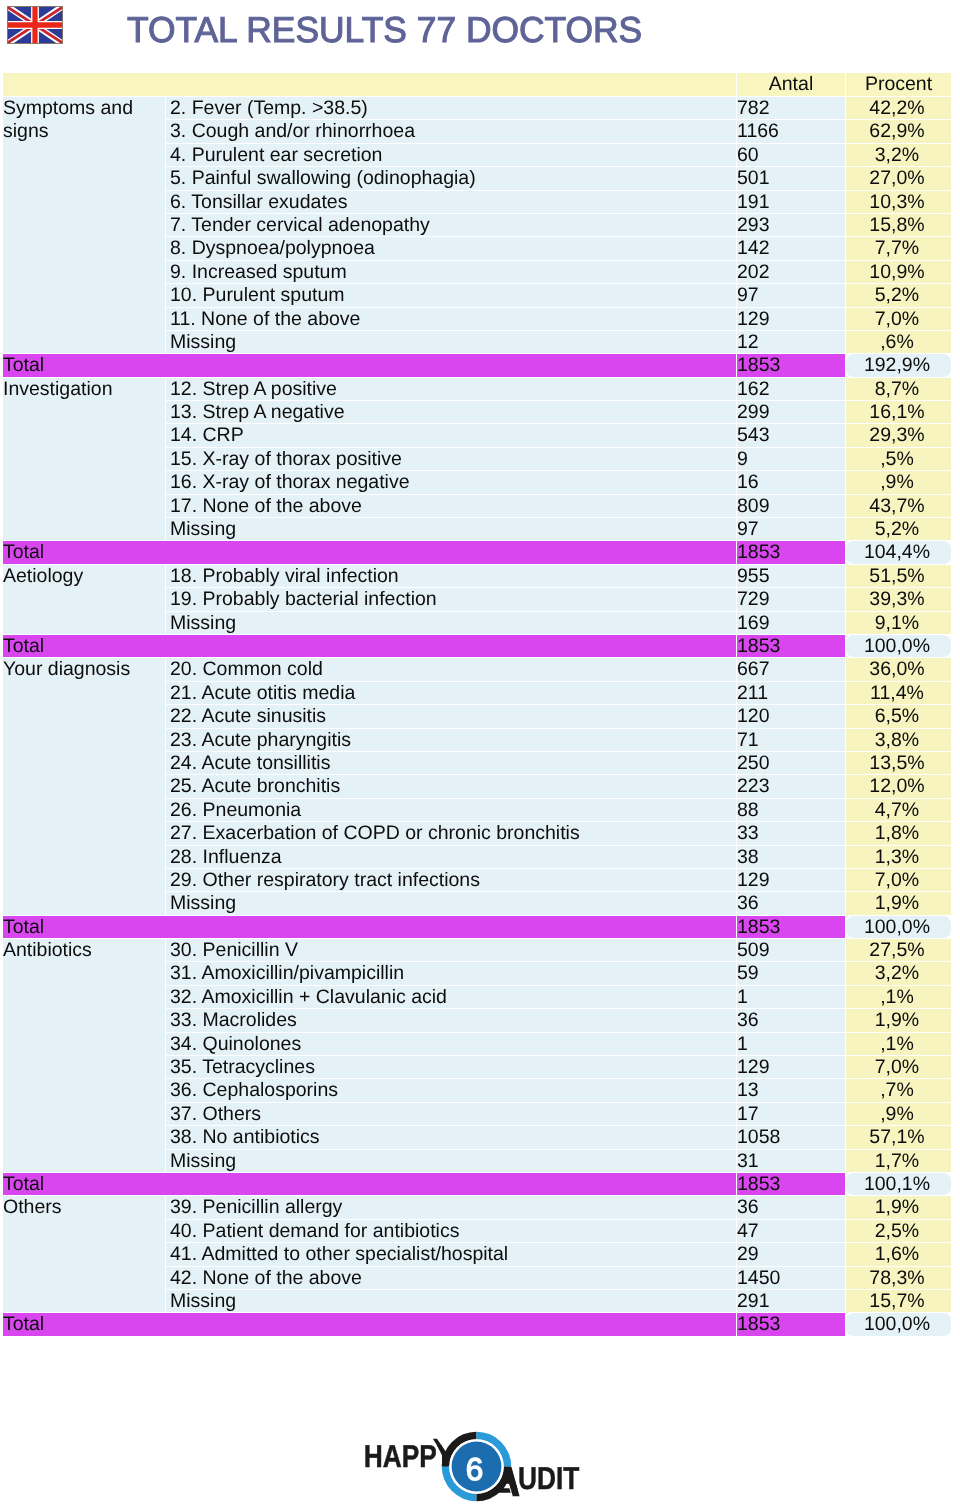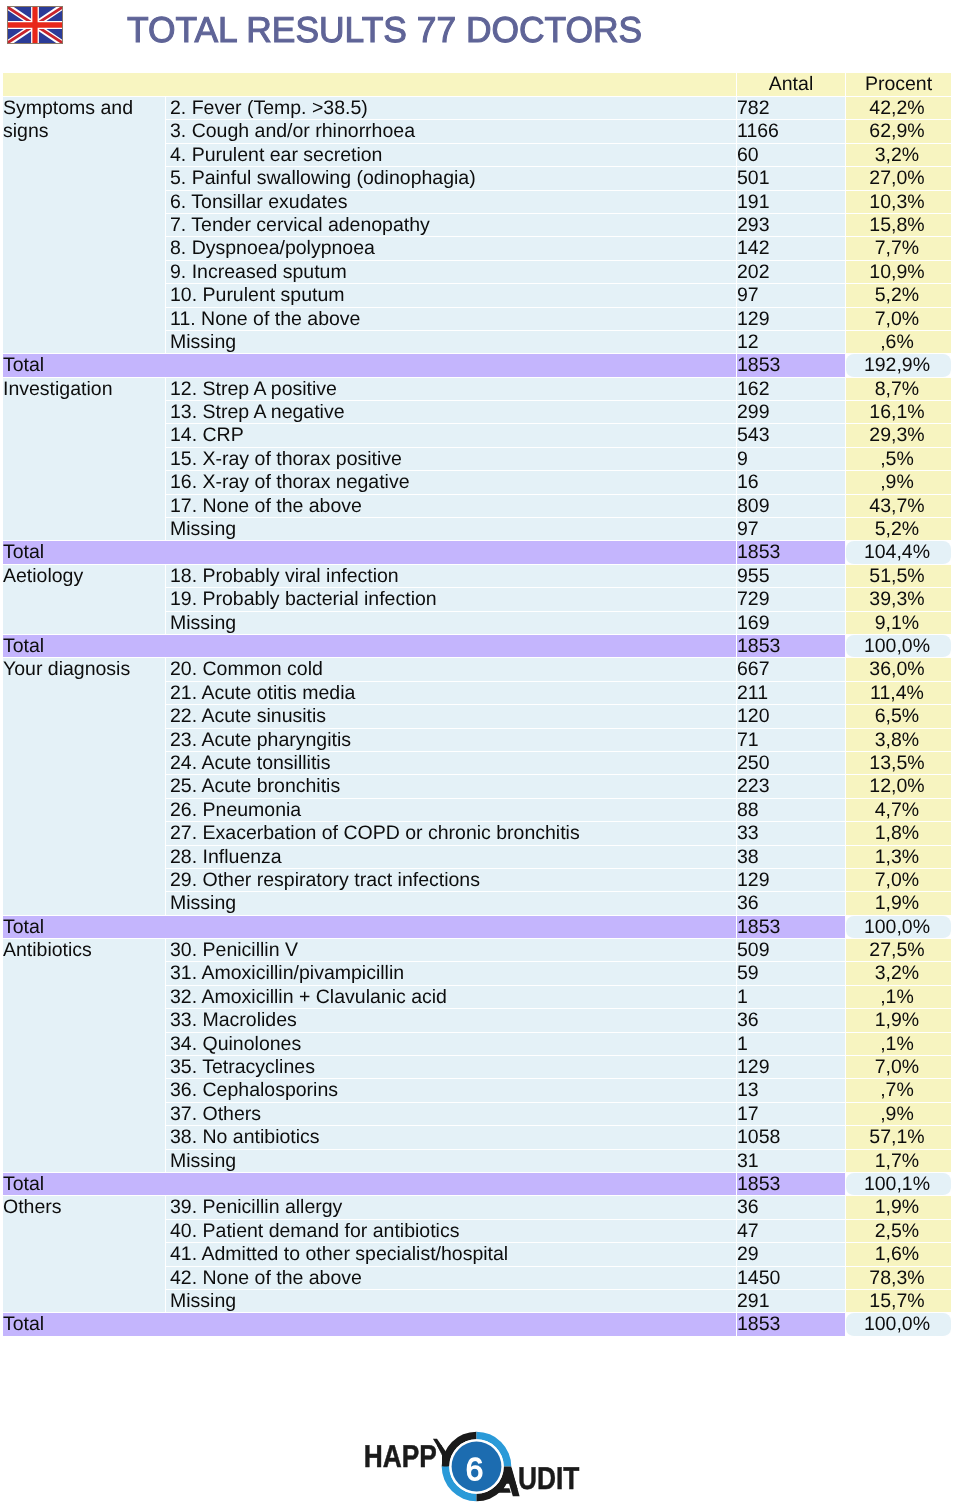--- a/index.html
+++ b/index.html
@@ -21,21 +21,21 @@
           line-height:22.39px;vertical-align:middle;overflow:hidden;white-space:nowrap;}
   .tbl td.c-cat{width:163px;padding-left:0;}
   .tbl td.c-item{width:571px;padding-left:4px;}
   .tbl td.c-antal{width:109px;padding-right:5px;}
   .tbl td.c-proc{width:105px;text-align:center;padding-right:3px;}
   tr.hdr td{background:#f8f5c1;text-align:center;height:21.3px;line-height:23px;}
   tr.hdr td.c-antal,tr.hdr td.c-proc{text-align:center;padding-right:0;margin-top:16px;}
   tr.hdr td.c-cat{border-right:none;}
   tr.data td{background:#e4f1f7;}
   tr.data td.c-proc{background:#f7f4c0;}
-  tr.total td{background:#c4b5fd;}
+  tr.total td{background:#d946ef;}
   tr.total td.c-proc{background:#e4f1f7;border-radius:8px;}
   tr.total td.c-cat{border-right:none;}
   .sep{border-right:1px solid #ffffff;}
   .tbl tr td{border-bottom:1px solid #ffffff;}
   td.c-cat.spanned{vertical-align:top;line-height:23.39px;white-space:normal;
                    padding-top:0px;}
 
   
   .logo{position:absolute;left:360px;top:1428px;}
 </style>

